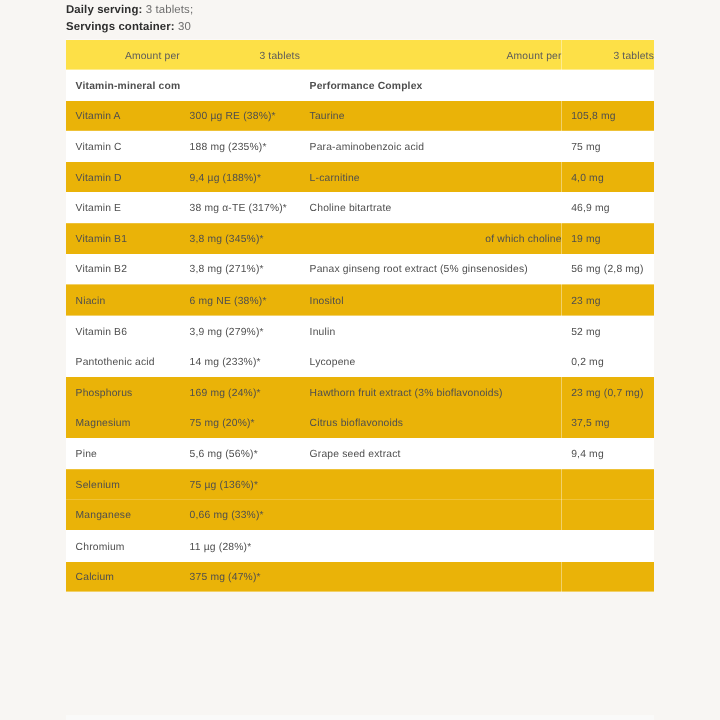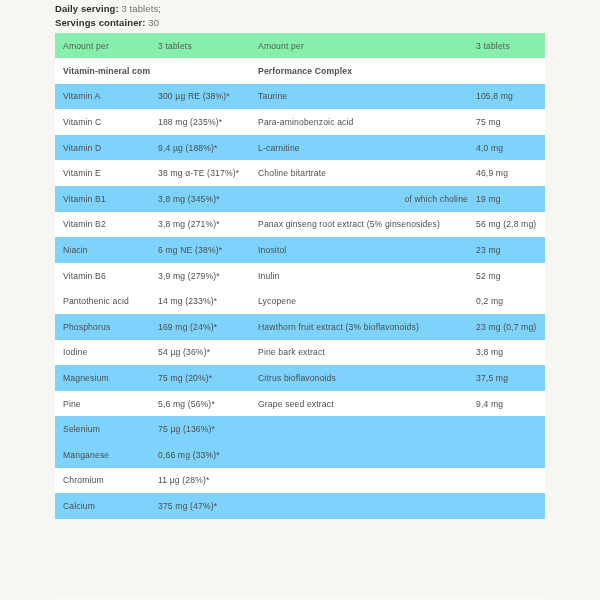--- a/index.html
+++ b/index.html
@@ -57,26 +57,27 @@
     color: #4e4e4e;
     white-space: nowrap;
     overflow: hidden;
   }
   col.c1 { width: 95px; }
   col.c2 { width: 100px; }
   col.c3 { width: 218px; }
   col.c4 { width: 77px; }
 
   tr.head td {
-    background: #86efac;
+    background: #fde047;
     color: #5a5a5a;
     height: 25px;
+    text-align: right;
   }
   tr.odd td { background: #ffffff; }
-  tr.even td { background: #7dd3fc; }
+  tr.even td { background: #eab308; }
 
   td.group {
     font-weight: bold;
     color: #2b2b2b;
     font-size: 8.8px;
   }
   td.sub {
     padding-left: 16px;
     text-align: right;
   }
@@ -179,26 +180,20 @@
             <td>14 mg (233%)*</td>
             <td>Lycopene</td>
             <td>0,2 mg</td>
           </tr>
           <tr class="even">
             <td>Phosphorus</td>
             <td>169 mg (24%)*</td>
             <td>Hawthorn fruit extract (3% bioflavonoids)</td>
             <td>23 mg (0,7 mg)</td>
           </tr>
-          <tr class="odd">
-            <td>Iodine</td>
-            <td>54 µg (36%)*</td>
-            <td>Pine bark extract</td>
-            <td>3,8 mg</td>
-          </tr>
           <tr class="even">
             <td>Magnesium</td>
             <td>75 mg (20%)*</td>
             <td>Citrus bioflavonoids</td>
             <td>37,5 mg</td>
           </tr>
           <tr class="odd">
             <td>Pine</td>
             <td>5,6 mg (56%)*</td>
             <td>Grape seed extract</td>

